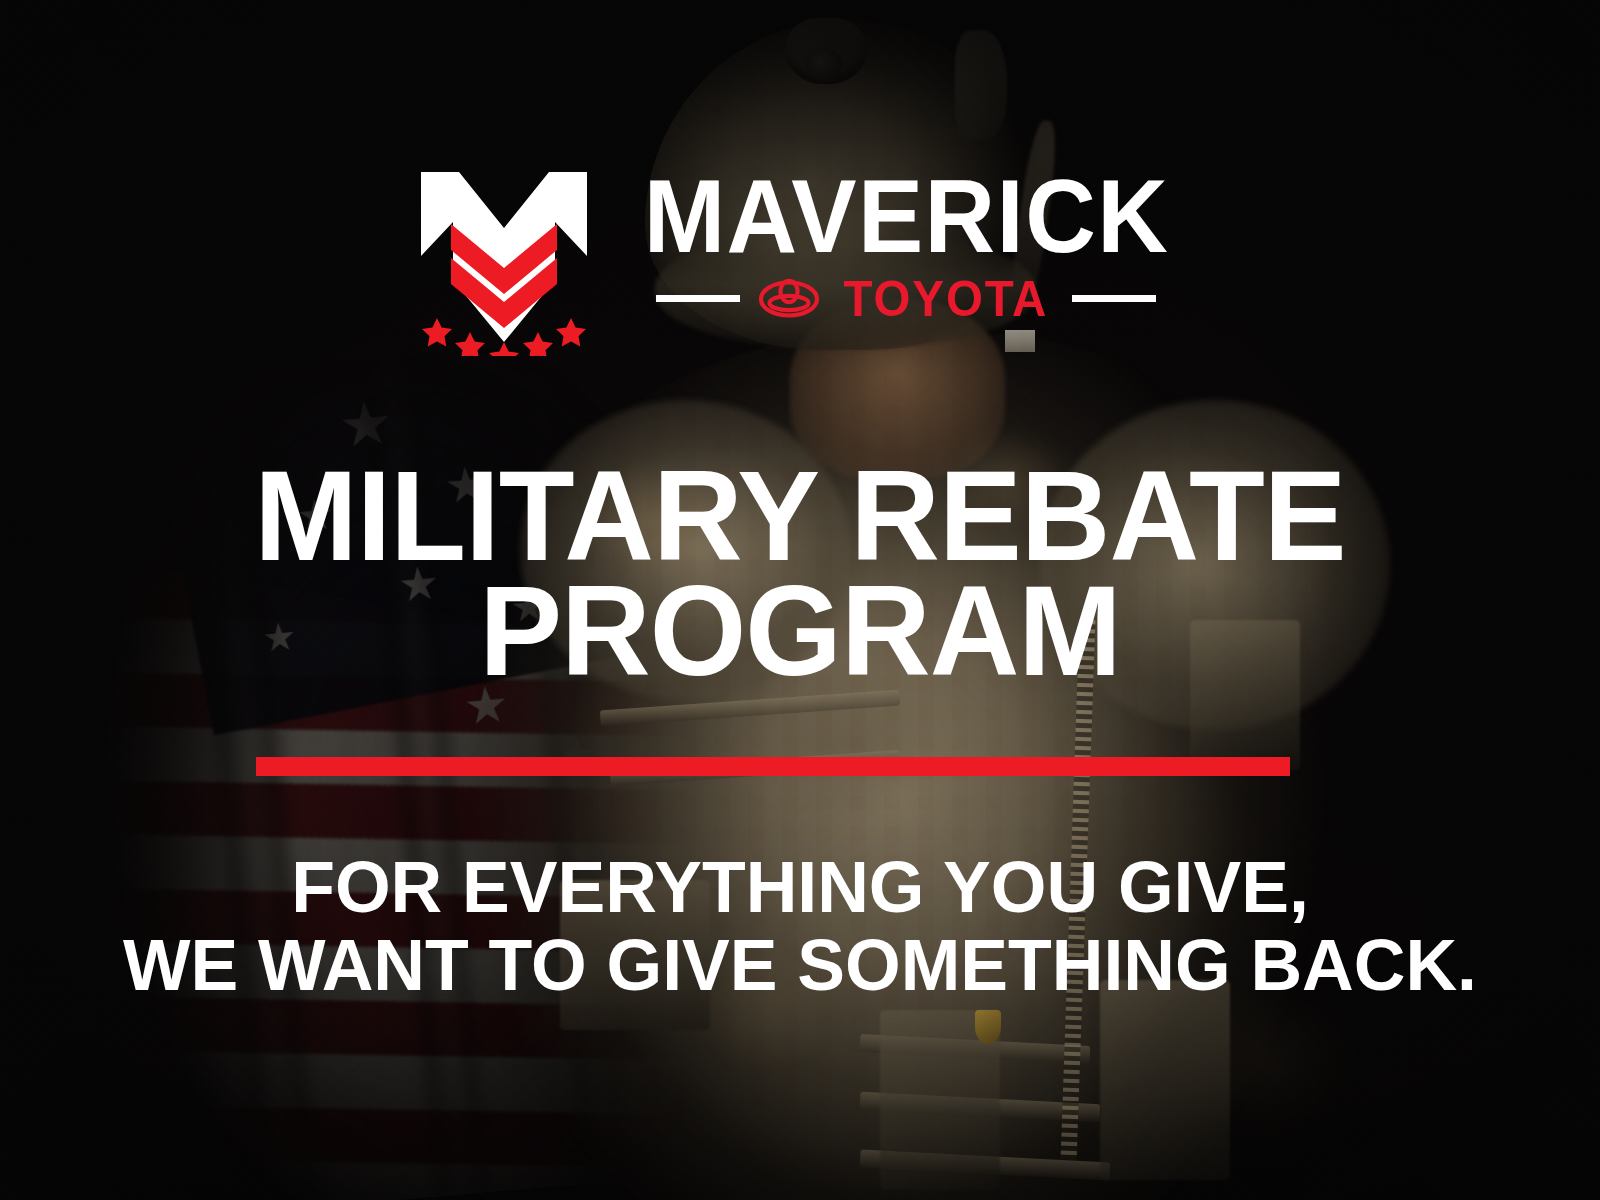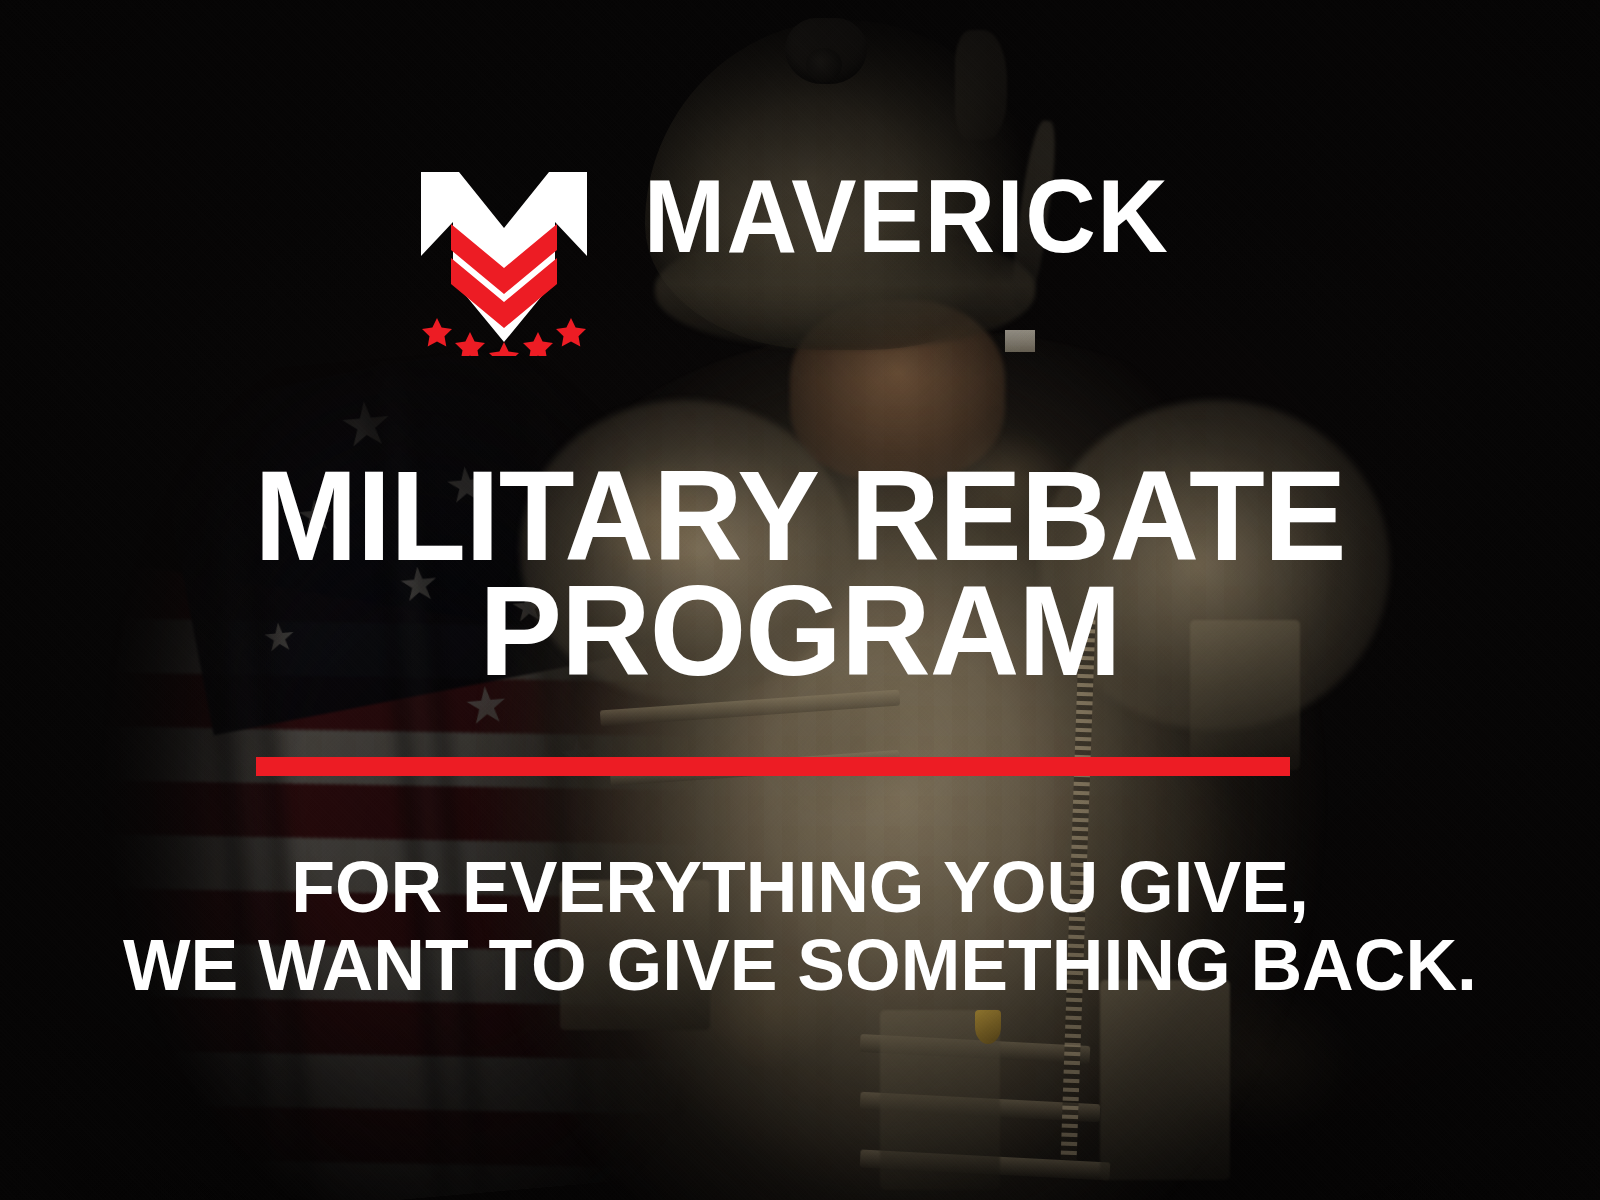--- a/index.html
+++ b/index.html
@@ -577,20 +577,34 @@
             <polygon points="55,172 59.6,181.4 70,182.9 62.5,190.2 64.3,200.5 55,195.6 45.7,200.5 47.5,190.2 40,182.9 50.4,181.4"></polygon>
             <polygon points="89,182 93.6,191.4 104,192.9 96.5,200.2 98.3,210.5 89,205.6 79.7,210.5 81.5,200.2 74,192.9 84.4,191.4"></polygon>
             <polygon points="123,172 127.6,181.4 138,182.9 130.5,190.2 132.3,200.5 123,195.6 113.7,200.5 115.5,190.2 108,182.9 118.4,181.4"></polygon>
             <polygon points="156,158 160.6,167.4 171,168.9 163.5,176.2 165.3,186.5 156,181.6 146.7,186.5 148.5,176.2 141,168.9 151.4,167.4"></polygon>
           </g>
         </svg>
       </div>
 
       <div class="brand-block">
         <div class="brand-name">MAVERICK</div>
+        <div class="brand-sub">
+          <div class="sub-rule"></div>
+          <div class="toyota-emblem">
+            <svg viewBox="0 0 62 42" width="62" height="42" aria-hidden="true">
+              <g fill="none" stroke="#E8192C" stroke-width="4.2">
+                <ellipse cx="31" cy="21" rx="28" ry="16.5"></ellipse>
+                <ellipse cx="31" cy="13.5" rx="8.6" ry="10.6"></ellipse>
+                <ellipse cx="31" cy="25" rx="19.5" ry="7.2"></ellipse>
+              </g>
+            </svg>
+          </div>
+          <div class="toyota-word">TOYOTA</div>
+          <div class="sub-rule"></div>
+        </div>
       </div>
     </div>
 
     <div class="headline">
       <span class="hl-line">MILITARY REBATE</span>
       <span class="hl-line">PROGRAM</span>
     </div>
 
     <div class="red-rule"></div>
 

